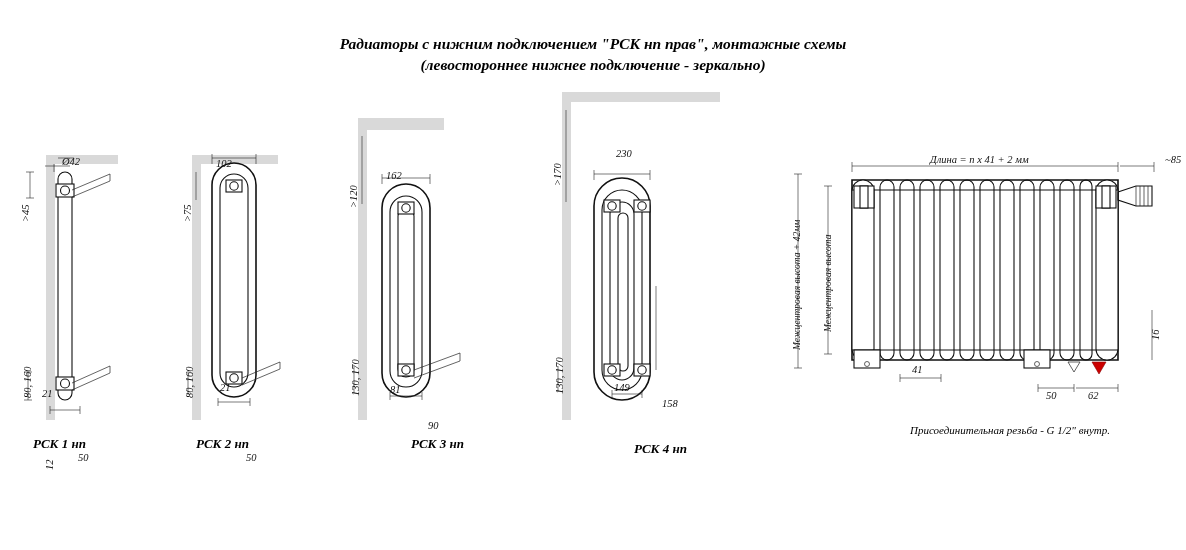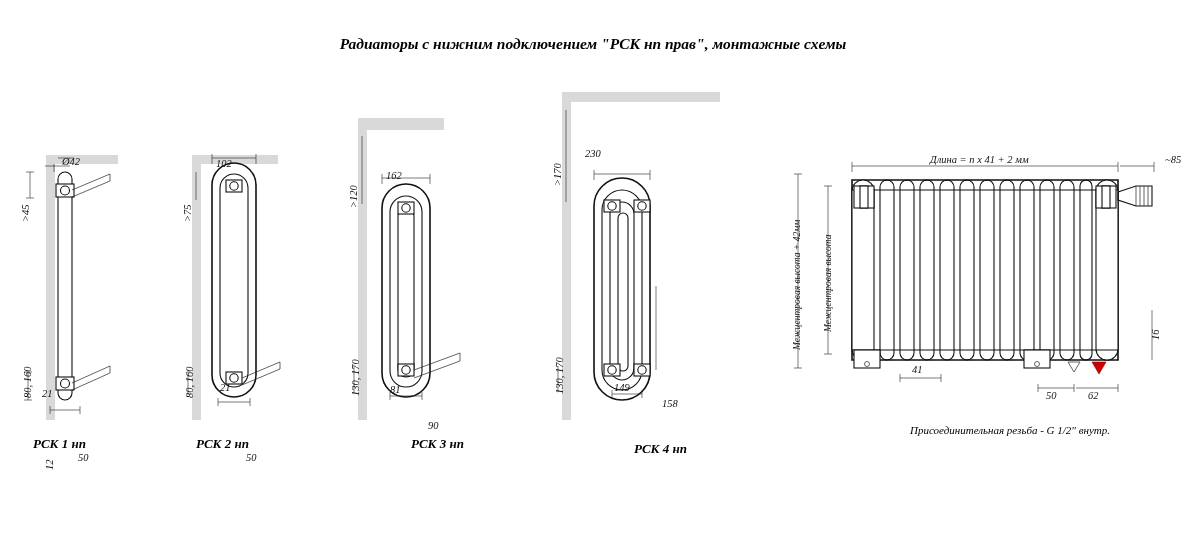--- a/index.html
+++ b/index.html
@@ -22,20 +22,21 @@
   .wall{fill:#d9d9d9;stroke:none;}
   .fillw{fill:#ffffff;stroke:#111;stroke-width:1.1;}
   .red{fill:#cc0000;stroke:#880000;stroke-width:0.6;}
   .note{position:absolute;font-style:italic;font-size:11px;white-space:nowrap;}
 </style>
 </head>
 <body>
 
 <div class="title">
   <div>Радиаторы с нижним подключением "РСК нп прав", монтажные схемы</div>
+  <div>(левостороннее нижнее подключение - зеркально)</div>
 </div>
 
 <div class="fig" style="left:10px;top:140px;width:140px;height:290px;">
   <svg width="140" height="290">
 
     <path class="wall" d="M36,15 L108,15 L108,24 L45,24 L45,280 L36,280 Z"></path>
 
     <rect class="fillw" x="48" y="32" width="14" height="228" rx="7"></rect>
 
     <rect class="fillw" x="46" y="44" width="18" height="13"></rect>
@@ -146,21 +147,21 @@
     <rect class="fillw" x="94" y="278" width="16" height="12"></rect>
     <circle class="fillw" cx="102" cy="284" r="4.2"></circle>
     <path class="dim" d="M54,88 L110,88"></path>
     <path class="dim" d="M54,84 L54,94 M110,84 L110,94"></path>
     <path class="dim" d="M26,24 L26,116"></path>
     <path class="dim" d="M72,308 L102,308"></path>
     <path class="dim" d="M72,304 L72,312 M102,304 L102,312"></path>
     <path class="dim" d="M18,306 L18,280"></path>
     <path class="dim" d="M116,200 L116,284"></path>
   </svg>
-  <span class="lbl" style="left:45px;top:62px;">230</span>
+  <span class="lbl" style="left:76px;top:62px;">230</span>
   <span class="lbl vert" style="left:12px;top:100px;">&gt;170</span>
   <span class="lbl" style="left:122px;top:312px;text-align:right;">158</span>
   <span class="lbl" style="left:74px;top:296px;">149</span>
   <span class="lbl vert" style="left:14px;top:308px;">130, 170</span>
 </div>
 <div class="caption" style="left:634px;top:441px;">РСК 4 нп</div>
 
 <div class="fig" style="left:780px;top:150px;width:400px;height:280px;">
   <svg width="400" height="280">
 

